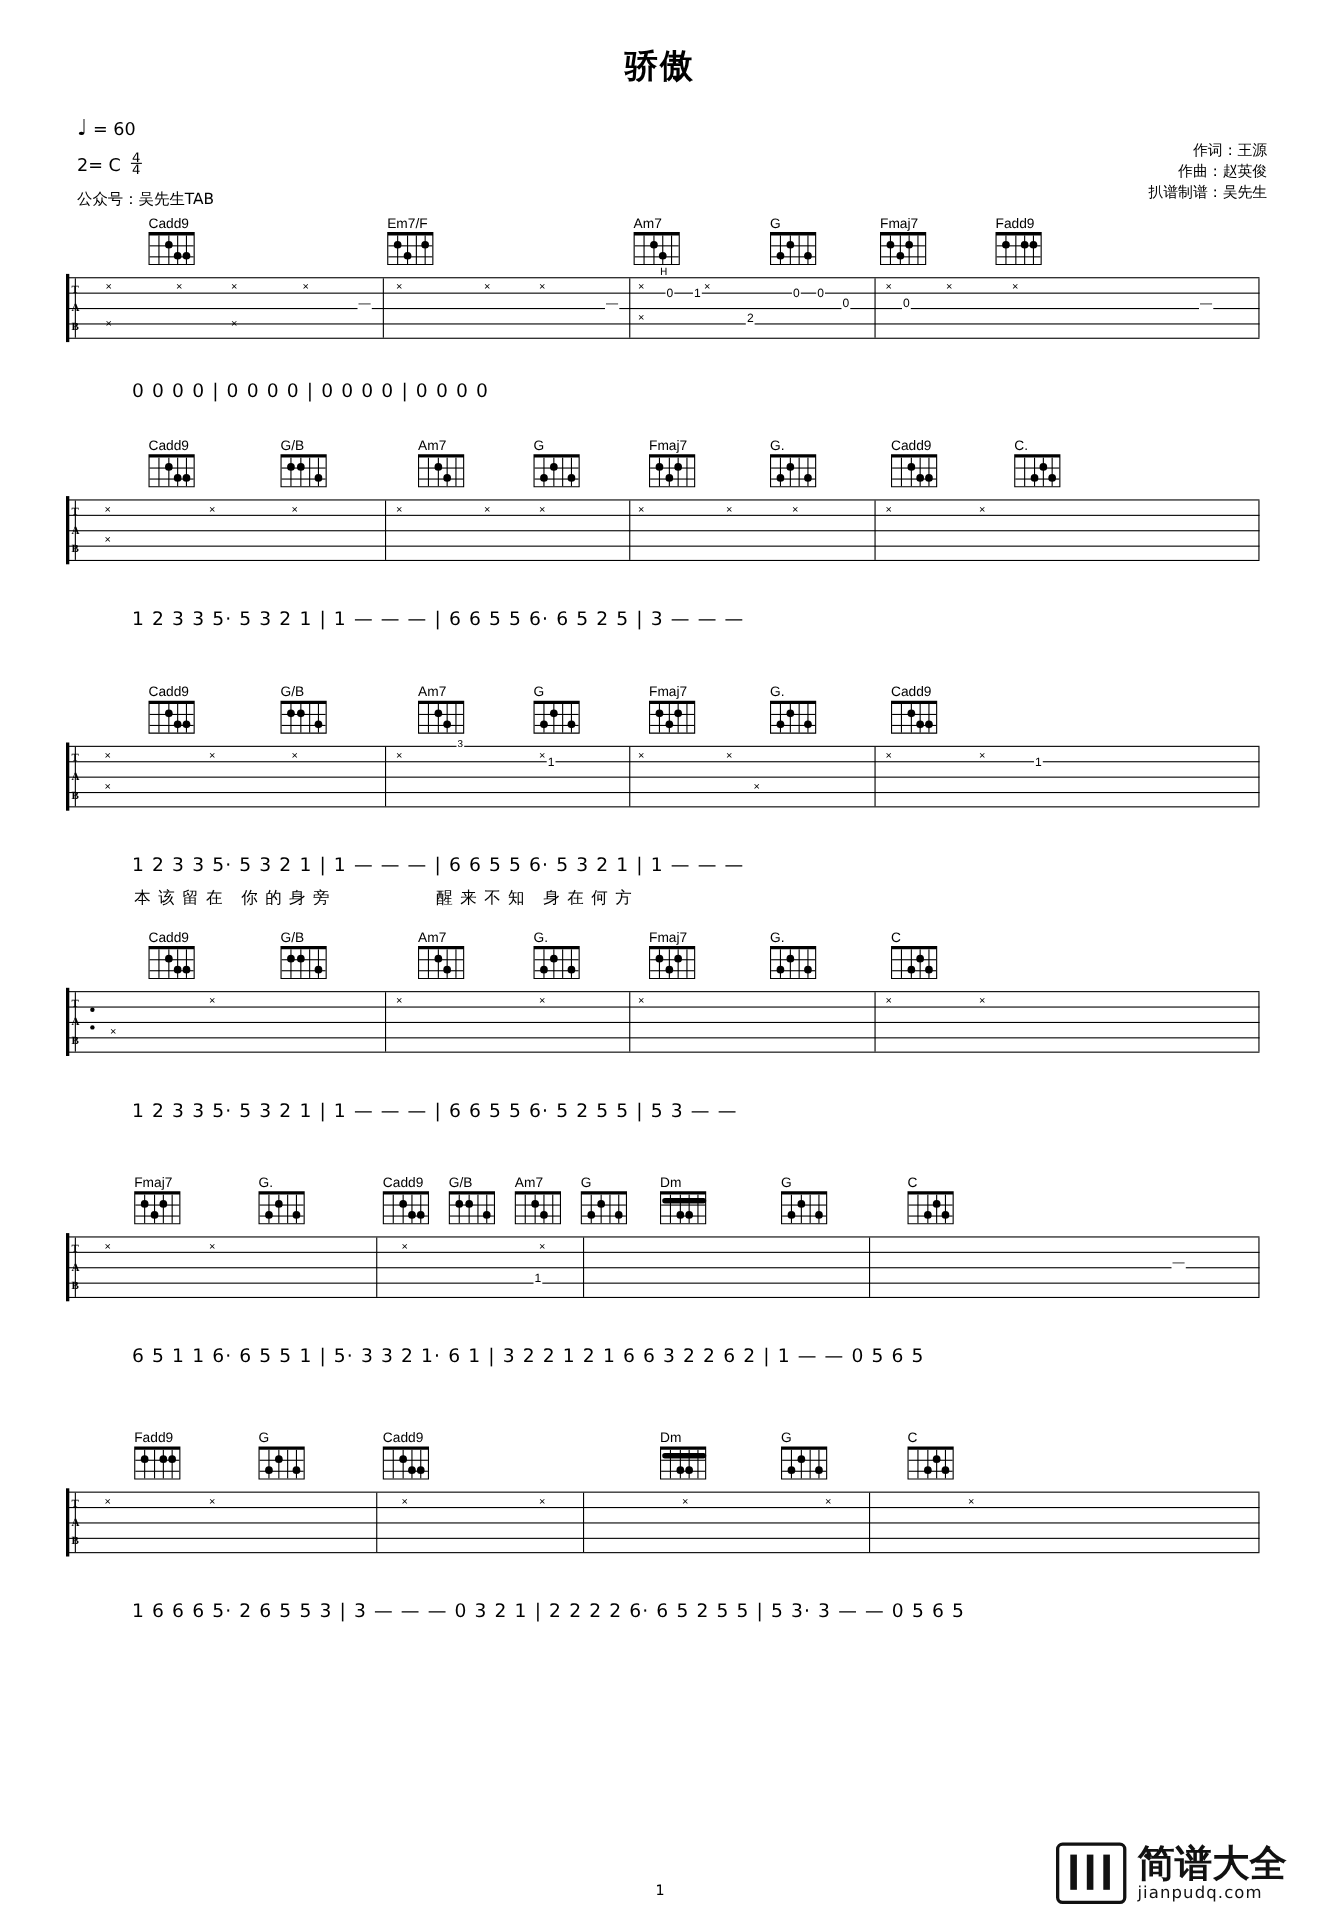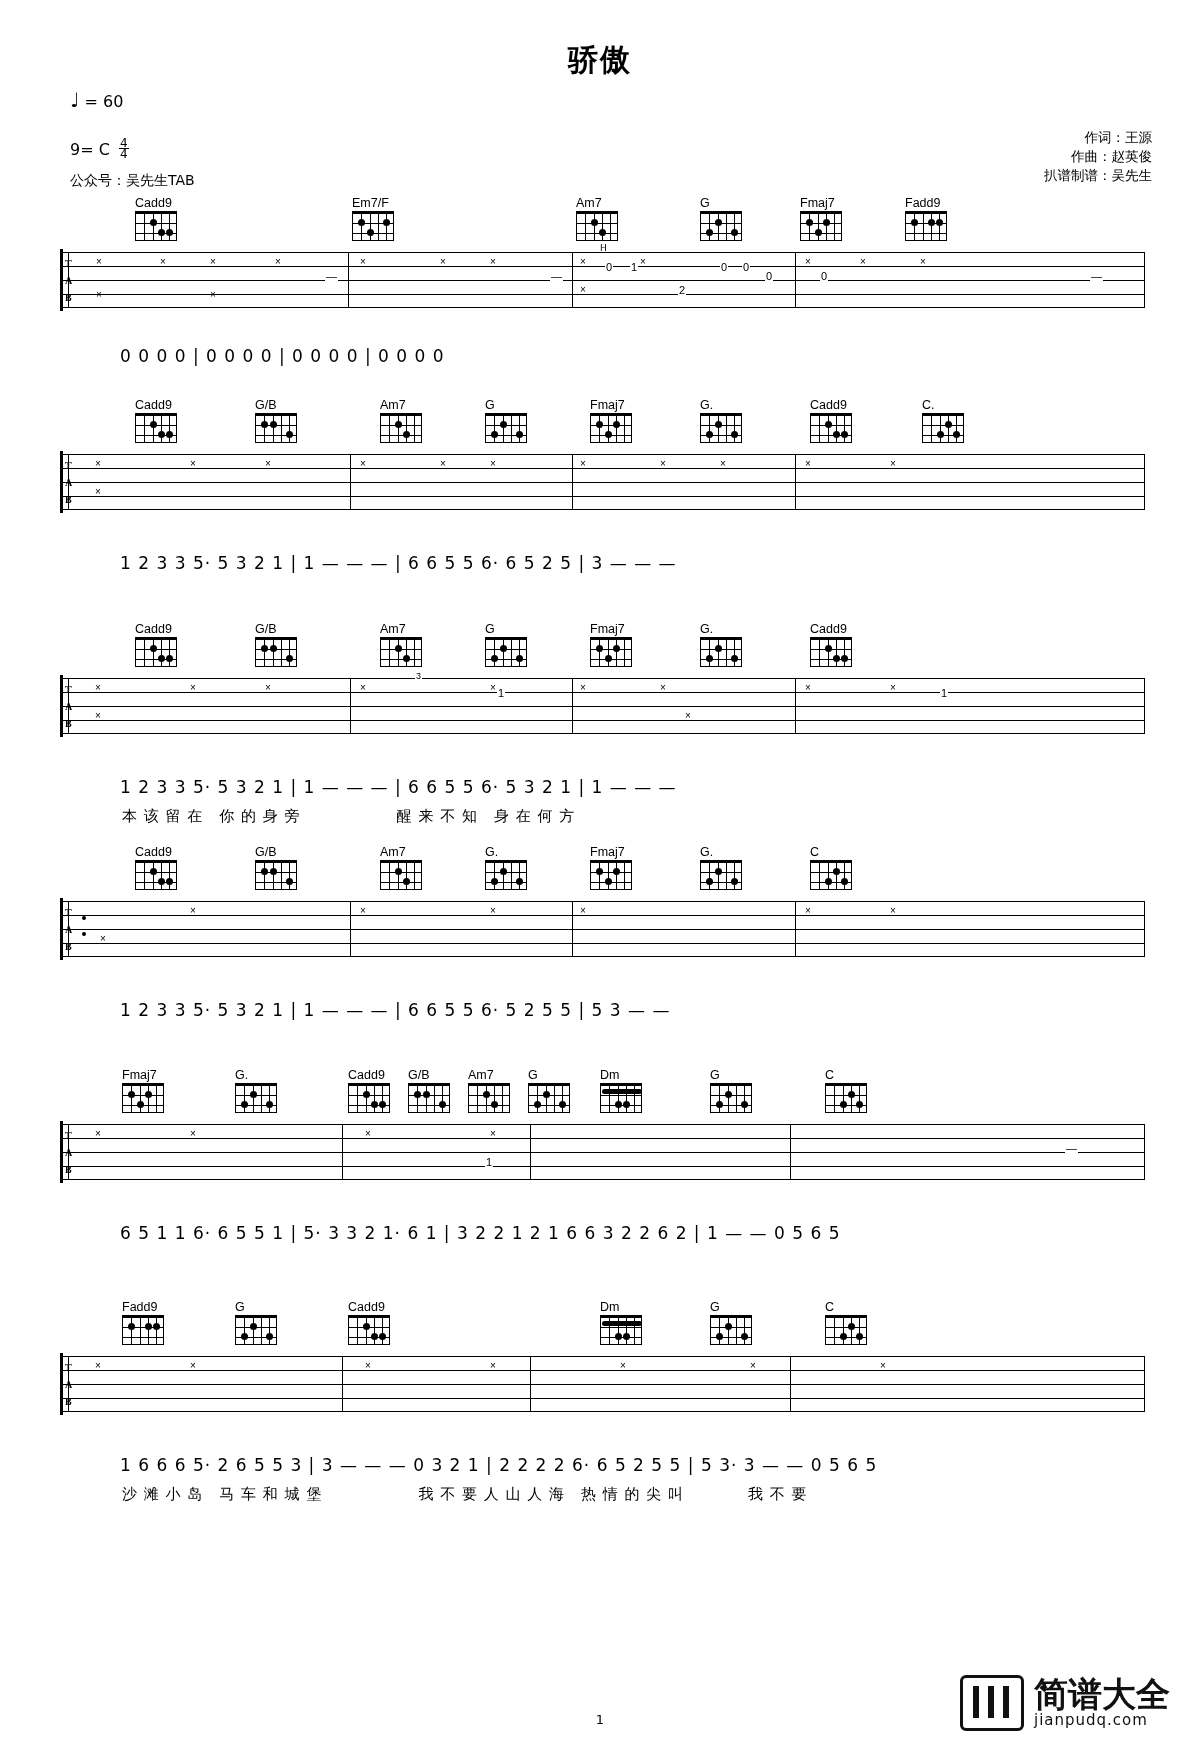--- a/index.html
+++ b/index.html
@@ -2,21 +2,21 @@
 <html><head>
 <meta charset="utf-8">
 <style>
   html,body{margin:0;padding:0;background:#ffffff;}
   body{width:1200px;height:1753px;font-family:"Liberation Sans",sans-serif;color:#000;position:relative;overflow:hidden;}
   .sheet{position:relative;width:1200px;height:1753px;}
 
   .title{position:absolute;left:0;top:40px;width:1200px;text-align:center;font-size:30px;font-weight:bold;letter-spacing:2px;font-family:"DejaVu Sans",sans-serif;}
   .singer{position:absolute;left:0;top:108px;width:1200px;text-align:center;font-size:17px;font-family:"DejaVu Sans",sans-serif;letter-spacing:2px;}
 
-  .tempo{position:absolute;left:70px;top:88px;font-size:16px;font-family:"DejaVu Sans",sans-serif;}
+  .tempo{position:absolute;left:70px;top:104px;font-size:16px;font-family:"DejaVu Sans",sans-serif;}
   .tempo .note{font-size:20px;}
   .keysig{position:absolute;left:70px;top:138px;font-size:16px;font-family:"DejaVu Sans",sans-serif;}
   .keysig .frac{display:inline-block;vertical-align:-3px;text-align:center;line-height:10px;font-size:12px;margin-left:4px;}
   .keysig .frac span{display:block;}
   .keysig .frac .num{border-bottom:1px solid #000;padding:0 1px;}
   .pub{position:absolute;left:70px;top:172px;font-size:14px;font-family:"DejaVu Sans",sans-serif;}
 
   .credits{position:absolute;right:48px;top:128px;text-align:right;font-size:13.5px;line-height:19px;font-family:"DejaVu Sans",sans-serif;}
 
   
@@ -58,21 +58,21 @@
 <div class="sheet">
 
   <div class="title">骄傲</div>
 
   <div class="tempo">
     <span class="note">♩</span>
     <span>= 60</span>
   </div>
 
   <div class="keysig">
-    <span>9= C</span>
+    <span>2= C</span>
     <span class="frac">
       <span class="num">4</span>
       <span>4</span>
     </span>
   </div>
 
   <div class="pub">公众号：吴先生TAB</div>
 
   <div class="credits">
     <div>作词：王源</div>
@@ -886,21 +886,20 @@
       <div class="xmark" style="left:35px;top:3px;">×</div>
       <div class="xmark" style="left:130px;top:3px;">×</div>
       <div class="xmark" style="left:305px;top:3px;">×</div>
       <div class="xmark" style="left:430px;top:3px;">×</div>
       <div class="xmark" style="left:560px;top:3px;">×</div>
       <div class="xmark" style="left:690px;top:3px;">×</div>
       <div class="xmark" style="left:820px;top:3px;">×</div>
     </div>
 
     <div class="numberline" style="left:60px;top:155px;">1 6 6 6 5·  2 6 5 5 3 | 3   —   —   —   0 3 2 1 | 2 2 2 2 6·  6 5 2 5 5 | 5 3·  3   —   —  0 5 6 5</div>
-    <div class="lyricline" style="left:62px;top:185px;">沙 滩 小 岛　马 车 和 城 堡　　　　　　我 不 要 人 山 人 海　热 情 的 尖 叫　　　　我 不 要</div>
   </div>
 
   <div class="pagenum">1</div>
 
   <div class="watermark">
     <div class="wm-icon">
       <i style="left:10px;"></i>
         <i style="left:25px;"></i>
         <i style="left:40px;"></i>
     </div>

